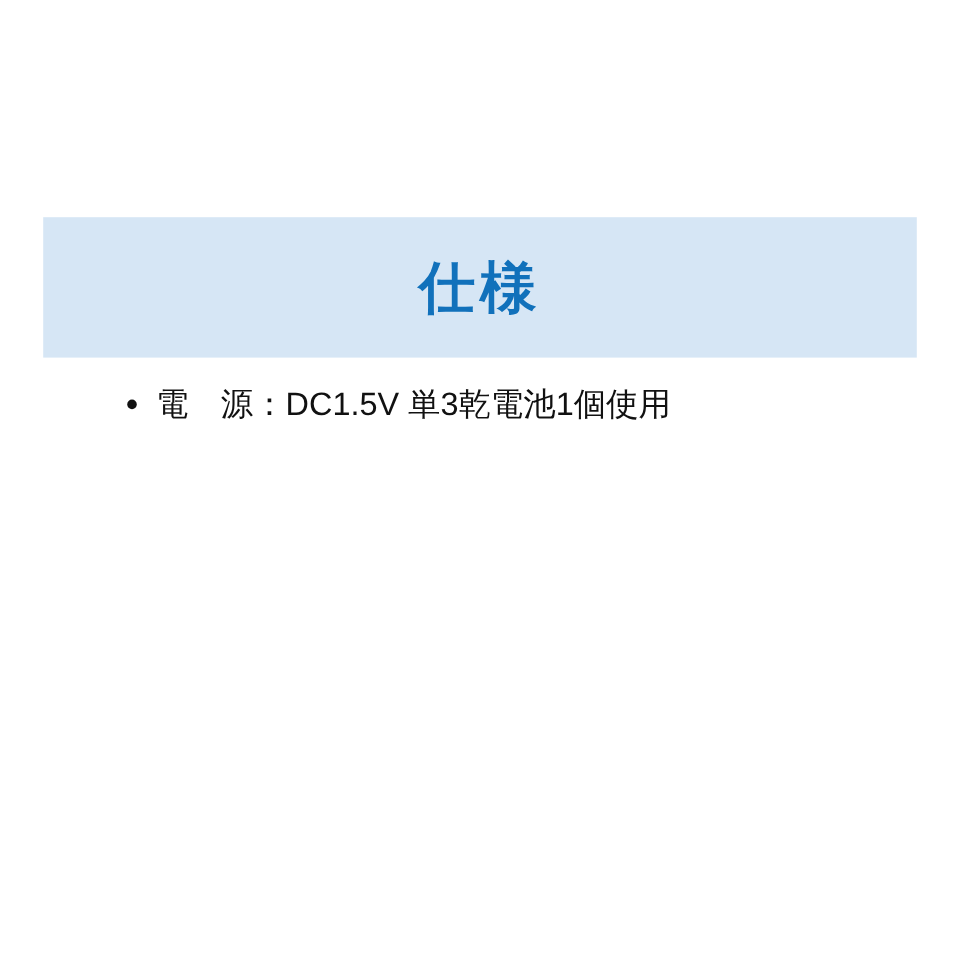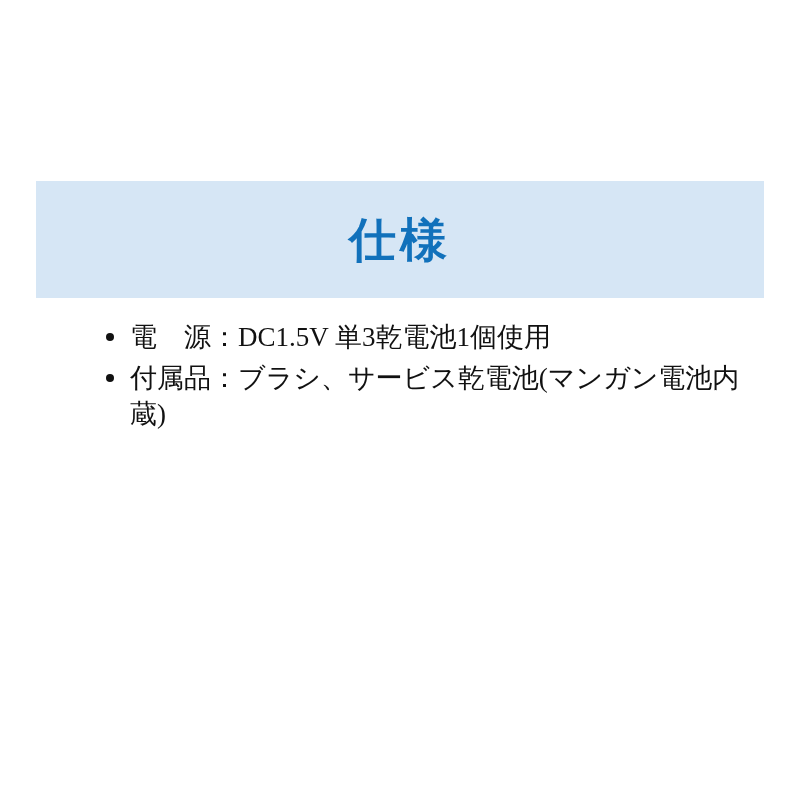--- a/index.html
+++ b/index.html
@@ -47,21 +47,20 @@
     padding: 0 0 0 66px;
     list-style: none;
   }
   ul.spec-list li {
     position: relative;
     color: #111111;
     font-size: 27px;
     line-height: 1.36;
     margin: 0 0 4px 0;
     padding: 0 0 0 28px;
-    font-family: Liberation Serif, serif;
   }
   ul.spec-list li::before {
     content: "";
     position: absolute;
     left: 4px;
     top: 14px;
     width: 8px;
     height: 8px;
     border-radius: 50%;
     background: #111111;
@@ -95,24 +94,19 @@
       <ul class="spec-list">
 
         <li>
           <span class="row-inner">
             <span class="lbl">電　源</span><span class="sep">：</span><span class="val">DC1.5V 単3乾電池1個使用</span>
           </span>
         </li>
 
 
 
-        <li>
-          <span class="row-inner">
-            <span class="lbl">付属品</span><span class="sep">：</span><span class="val">ブラシ、サービス乾電池(マンガン電池内蔵)</span>
-          </span>
-        </li>
 
 
       </ul>
     </div>
 
   </section>
 </div>
 
 </body></html>

